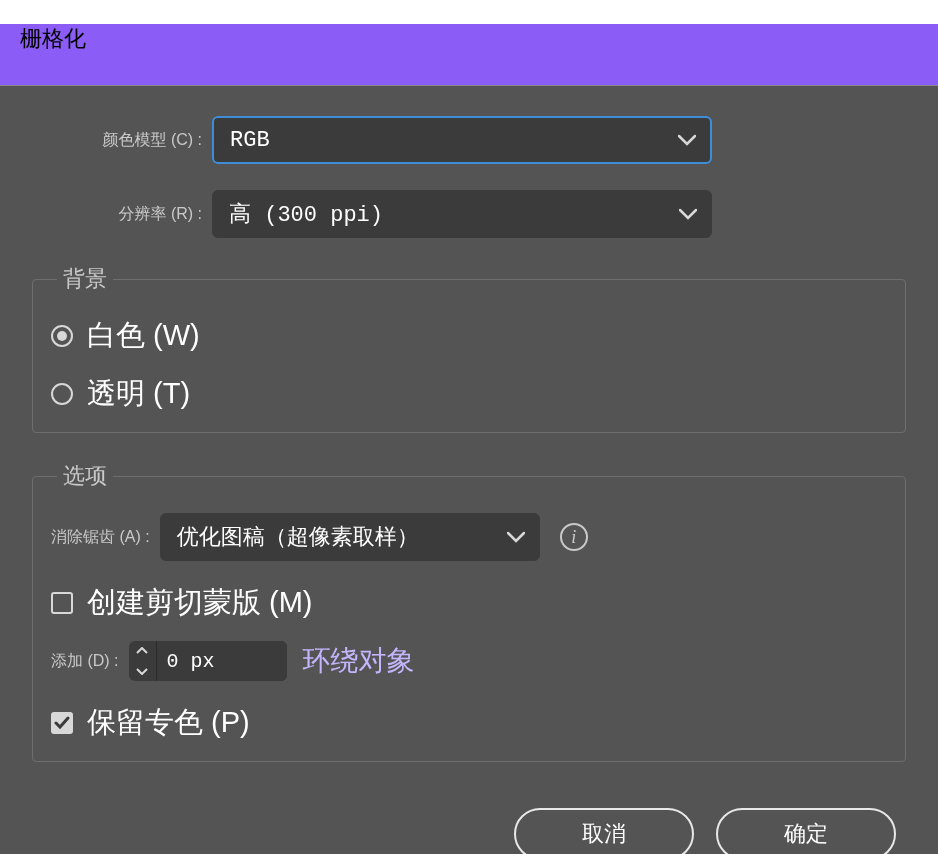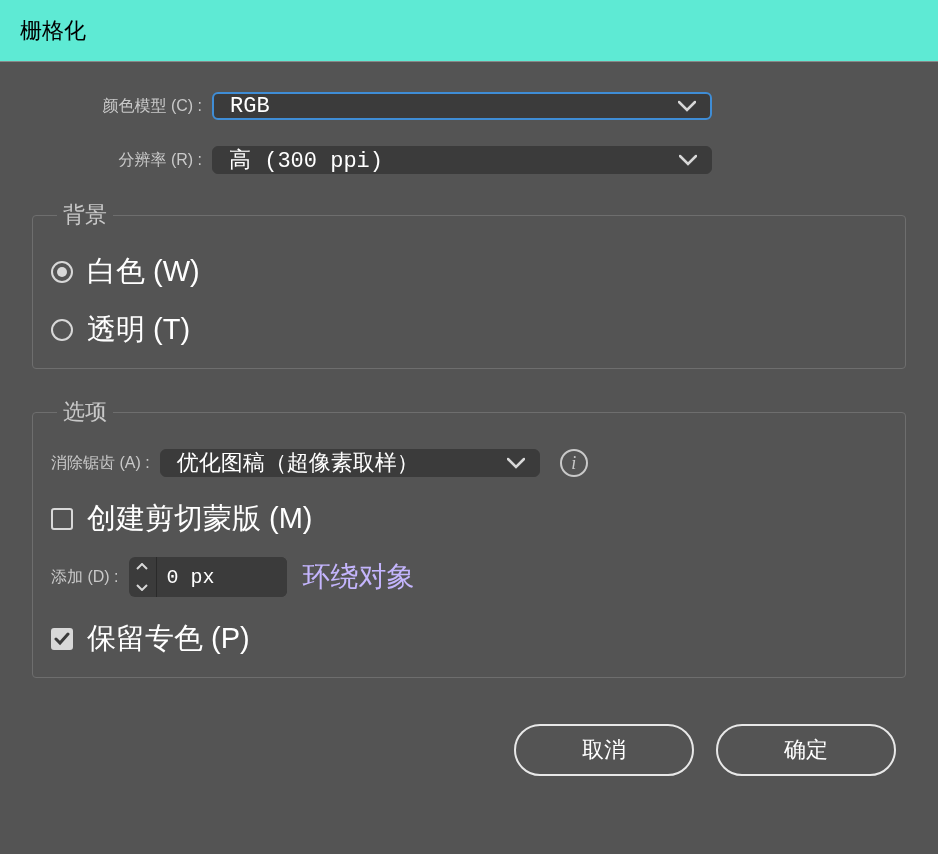--- a/index.html
+++ b/index.html
@@ -1,23 +1,23 @@
 <!DOCTYPE html>
 <html><head>
 <meta charset="utf-8">
 <style>
 * { box-sizing: border-box; margin: 0; padding: 0; }
 html, body { width: 938px; height: 854px; font-family: "Microsoft YaHei", "PingFang SC", sans-serif; }
-.titlebar { background: #5eead4; color: #000; height: 62px; display: flex; align-items: center; padding: 0 20px; font-size: 22px; border-bottom: 1px solid #888; }
+.titlebar { background: #8b5cf6; color: #000; height: 62px; display: flex; padding: 0 20px; font-size: 22px; border-bottom: 1px solid #888; margin-top: 24px; }
 .body { background: #545454; width: 938px; height: 792px; color: #d8d8d8; padding: 30px 32px 20px 32px; position: relative; }
 .row { display: flex; align-items: center; margin-bottom: 26px; }
 .label { font-size: 16px; color: #c9c9c9; text-align: right; margin-right: 10px; }
 .select {
   position: relative; background: #3b3b3b; border: 1px solid #3b3b3b; border-radius: 6px;
-  height: 28px; display: flex; align-items: center; padding: 0 44px 0 16px; color: #fff;
+  height: 48px; display: flex; align-items: center; padding: 0 44px 0 16px; color: #fff;
   font-family: "Courier New", monospace; font-size: 22px; cursor: pointer;
 }
 .select.focus { border: 2px solid #3f8dd6; }
 .select .chev { position: absolute; right: 14px; top: 50%; transform: translateY(-50%); }
 .chev svg { display: block; }
 fieldset.group { border: 1px solid #6e6e6e; border-radius: 4px; padding: 22px 18px 18px 18px; margin-bottom: 28px; }
 fieldset.group legend { font-size: 22px; color: #c9c9c9; padding: 0 6px; margin-left: 6px; }
 .radio-row, .check-row { display: flex; align-items: center; font-size: 29px; color: #fff; margin-bottom: 18px; }
 .radio-row:last-child, .check-row:last-child { margin-bottom: 0; }
 .radio-outer {

